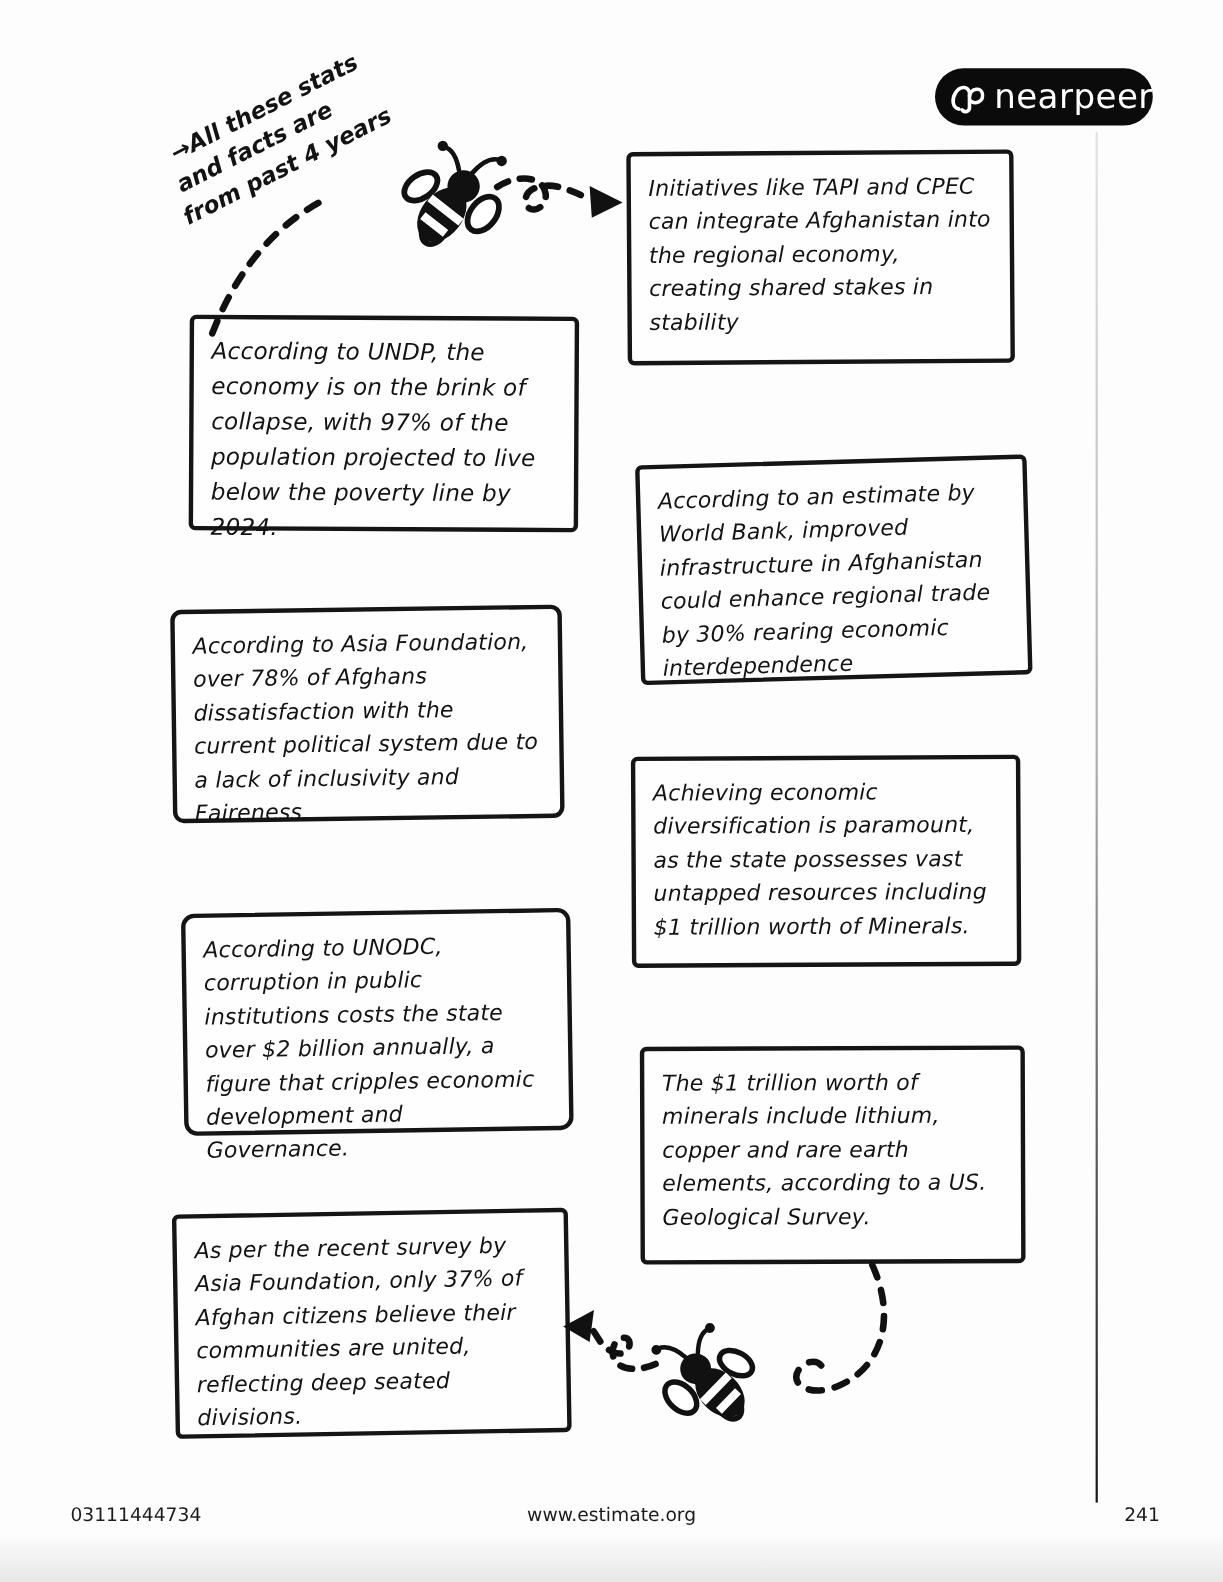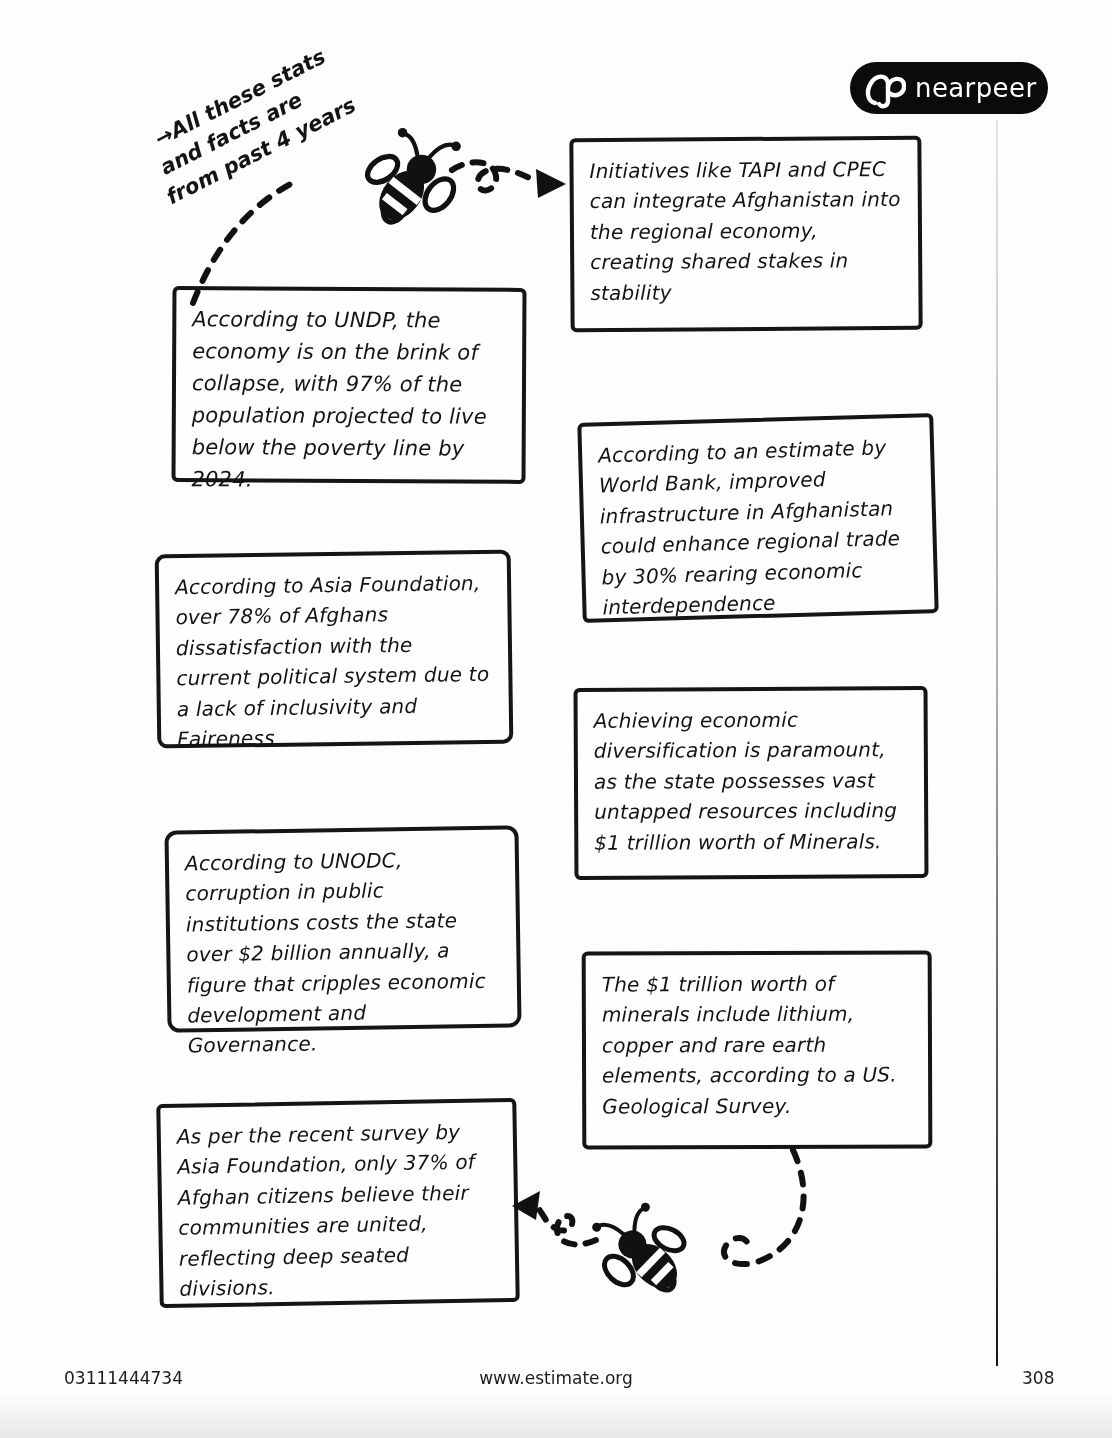--- a/index.html
+++ b/index.html
@@ -22,21 +22,21 @@
     font-size:21px; font-weight:700; font-style:italic; white-space:nowrap;
     line-height:1.35;
   }
   .corner-note .l2 { margin-left:-8px; }
   .corner-note .l3 { margin-left:-16px; }
   .logo-pill {
     position:absolute; left:850px; top:62px; width:198px; height:52px;
     background:#0b0b0b; border-radius:27px; display:flex; align-items:center;
     padding-left:12px; box-sizing:border-box; gap:9px;
   }
-  .logo-text { color:#ffffff; font-size:26px; font-weight:500; letter-spacing:.4px; }
+  .logo-text { color:#ffffff; font-size:31px; font-weight:500; letter-spacing:.4px; }
   .v-rule {
     position:absolute; left:996px; top:120px; width:2px; height:1246px;
     background:linear-gradient(180deg, rgba(0,0,0,.10) 0%, rgba(0,0,0,.30) 45%, rgba(0,0,0,.65) 75%, #161616 100%);
   }
   .footer {
     position:absolute; left:0; top:1368px; width:1112px; height:30px;
     font-size:17px; color:#1c1c1c;
   }
   .footer .phone { position:absolute; left:64px; }
   .footer .site  { position:absolute; left:50%; transform:translateX(-50%); }
@@ -143,16 +143,16 @@
 
   <g>
     <path d="M 596,1240 C 576,1249 556,1244 557,1228 C 558,1214 575,1212 572,1224 C 569,1235 554,1231 546,1220 C 542,1214 540,1210 537,1207" fill="none" stroke="#111" stroke-width="6" stroke-linecap="round" stroke-dasharray="11 11"></path>
     <polygon points="512,1206 540,1191 536,1220" fill="#111"></polygon>
   </g>
 </svg>
 
 <div class="footer">
   <span class="phone">03111444734</span>
   <span class="site">www.estimate.org</span>
-  <span class="pageno">308</span>
+  <span class="pageno">241</span>
 </div>
 
 <div class="page-fade"></div>
 
 </body></html>

